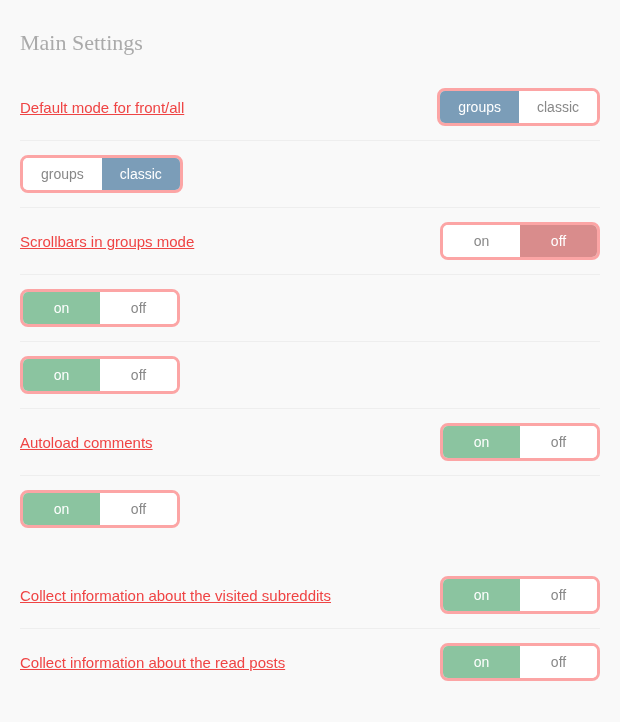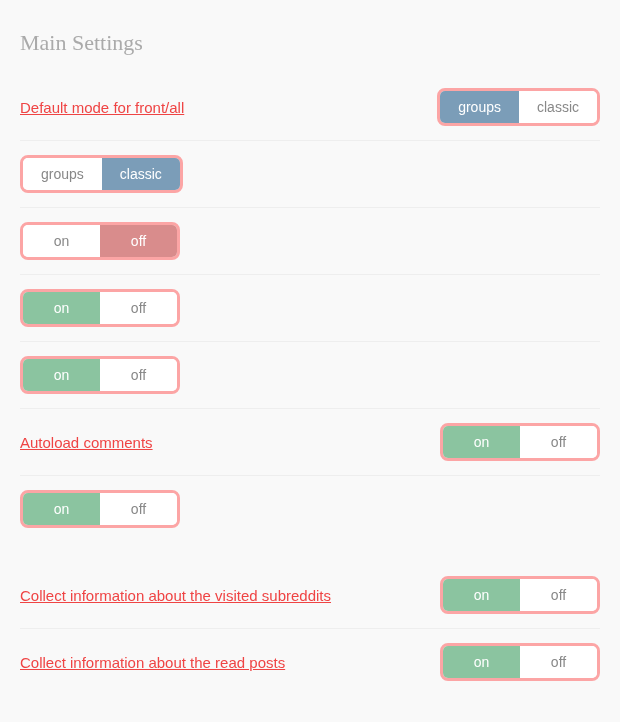--- a/index.html
+++ b/index.html
@@ -101,20 +101,21 @@
           <button class="toggle-btn">classic</button>
         </div>
       </div>
       <div class="settings-row">
         <div class="toggle-group">
           <button class="toggle-btn">groups</button>
           <button class="toggle-btn active-blue">classic</button>
         </div>
       </div>
       <div class="settings-row">
+        <span class="setting-label">Scrollbars in groups mode</span>
         <div class="toggle-group">
           <button class="toggle-btn">on</button>
           <button class="toggle-btn active-red">off</button>
         </div>
       </div>
       <div class="settings-row">
         <div class="toggle-group">
           <button class="toggle-btn active-green">on</button>
           <button class="toggle-btn">off</button>
         </div>

